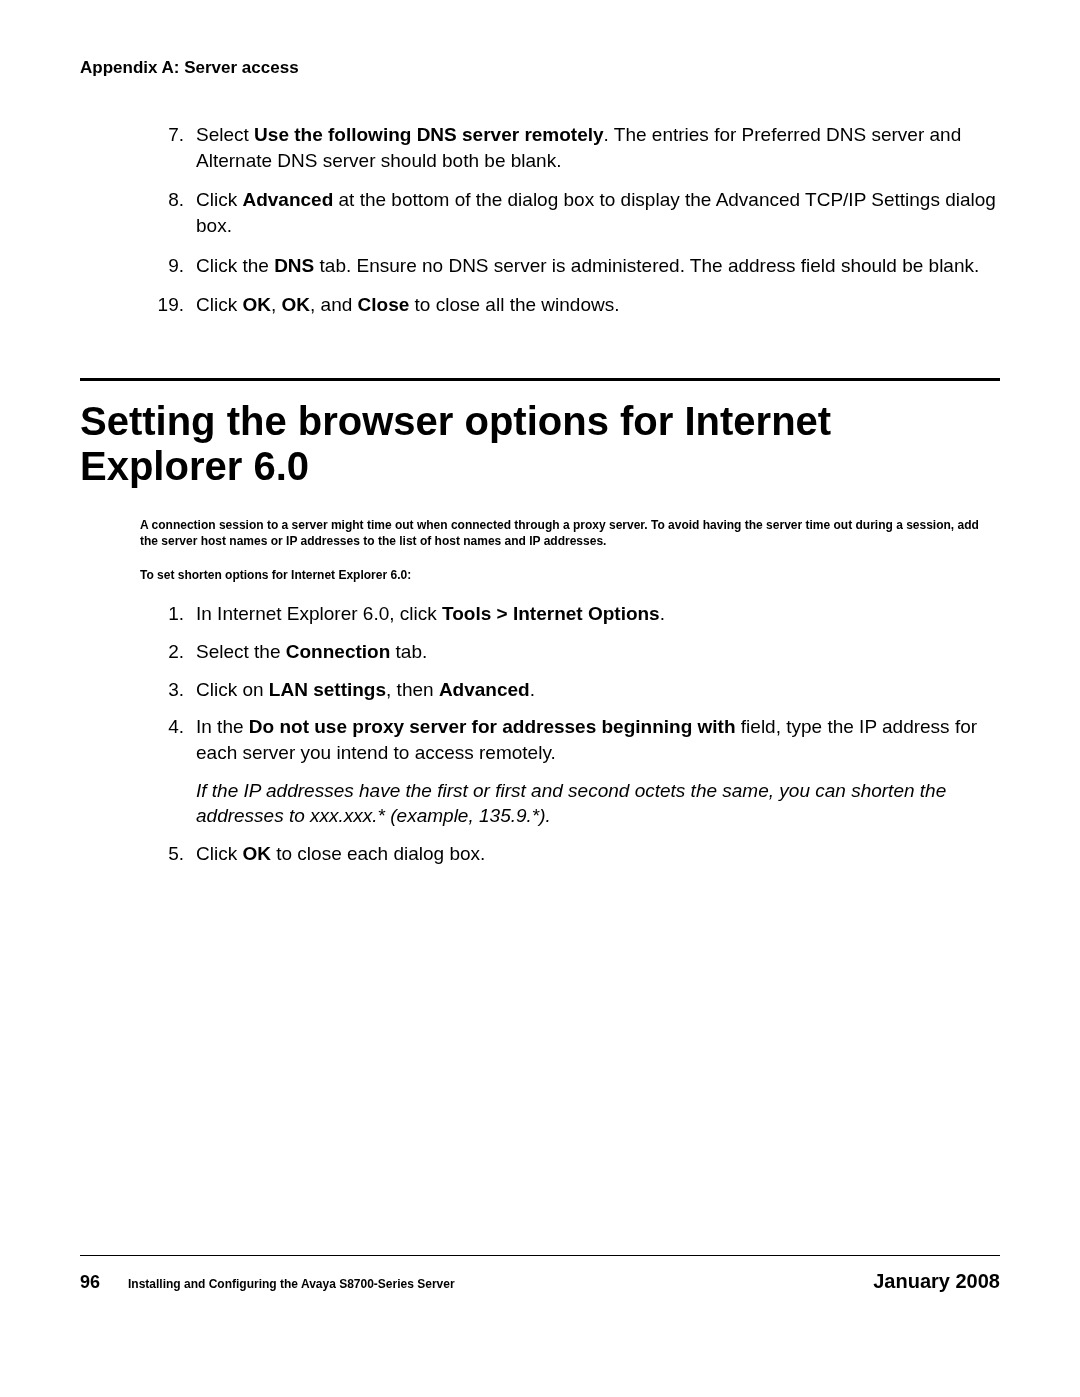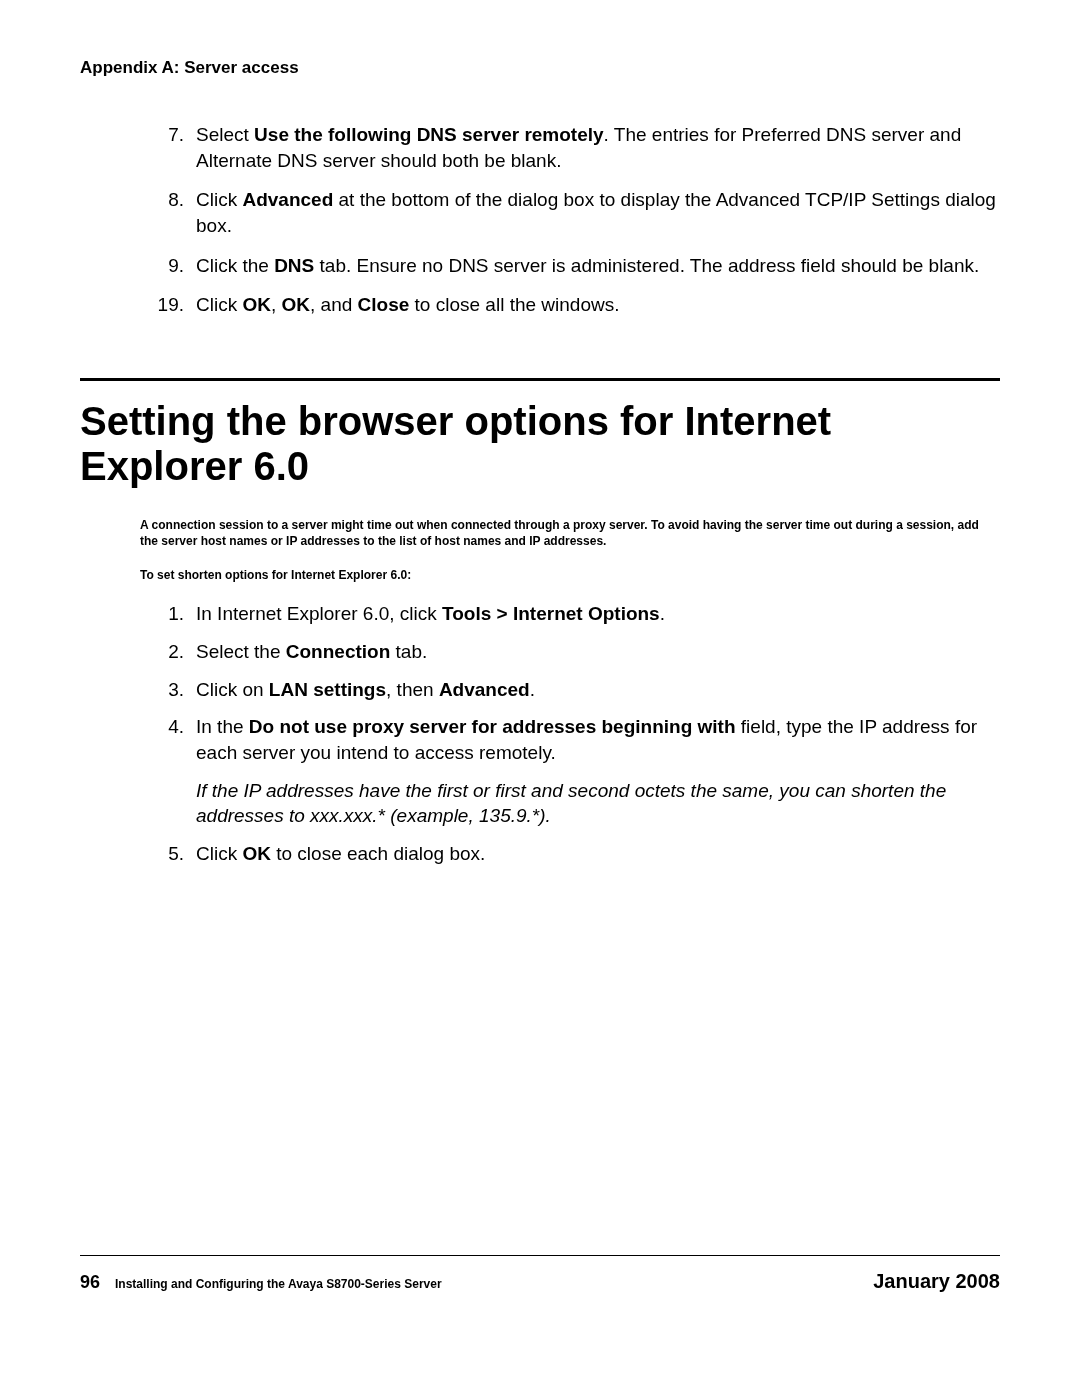--- a/index.html
+++ b/index.html
@@ -84,21 +84,21 @@
     right: 80px;
     bottom: 50px;
     border-top: 1px solid #000;
     padding-top: 14px;
     display: flex;
     align-items: baseline;
   }
   .footer .pageno {
     font-size: 18px;
     font-weight: bold;
-    margin-right: 15px;
+    margin-right: 28px;
   }
   .footer .doctitle {
     font-size: 12px;
     font-weight: bold;
     flex: 1 1 auto;
   }
   .footer .docdate {
     font-size: 20px;
     font-weight: bold;
   }

